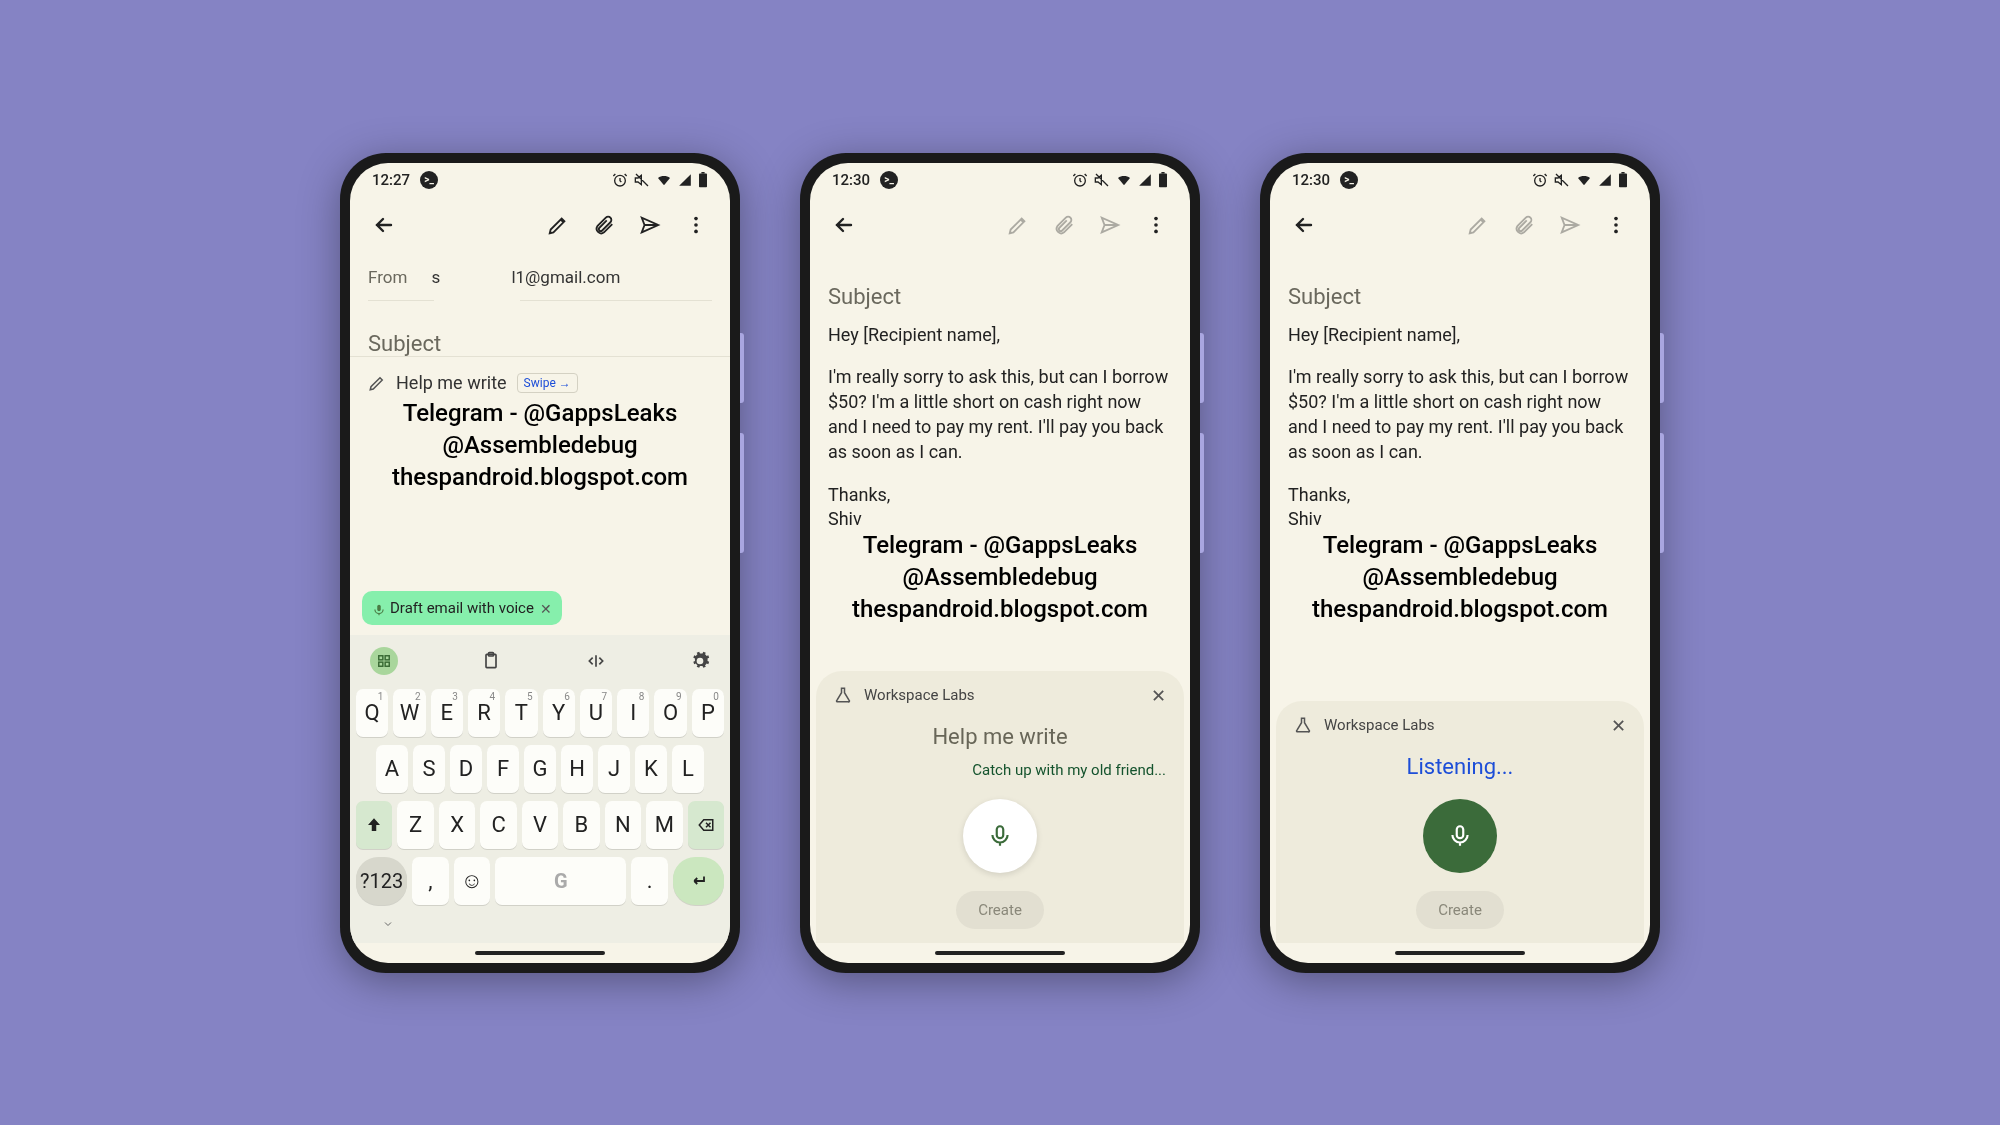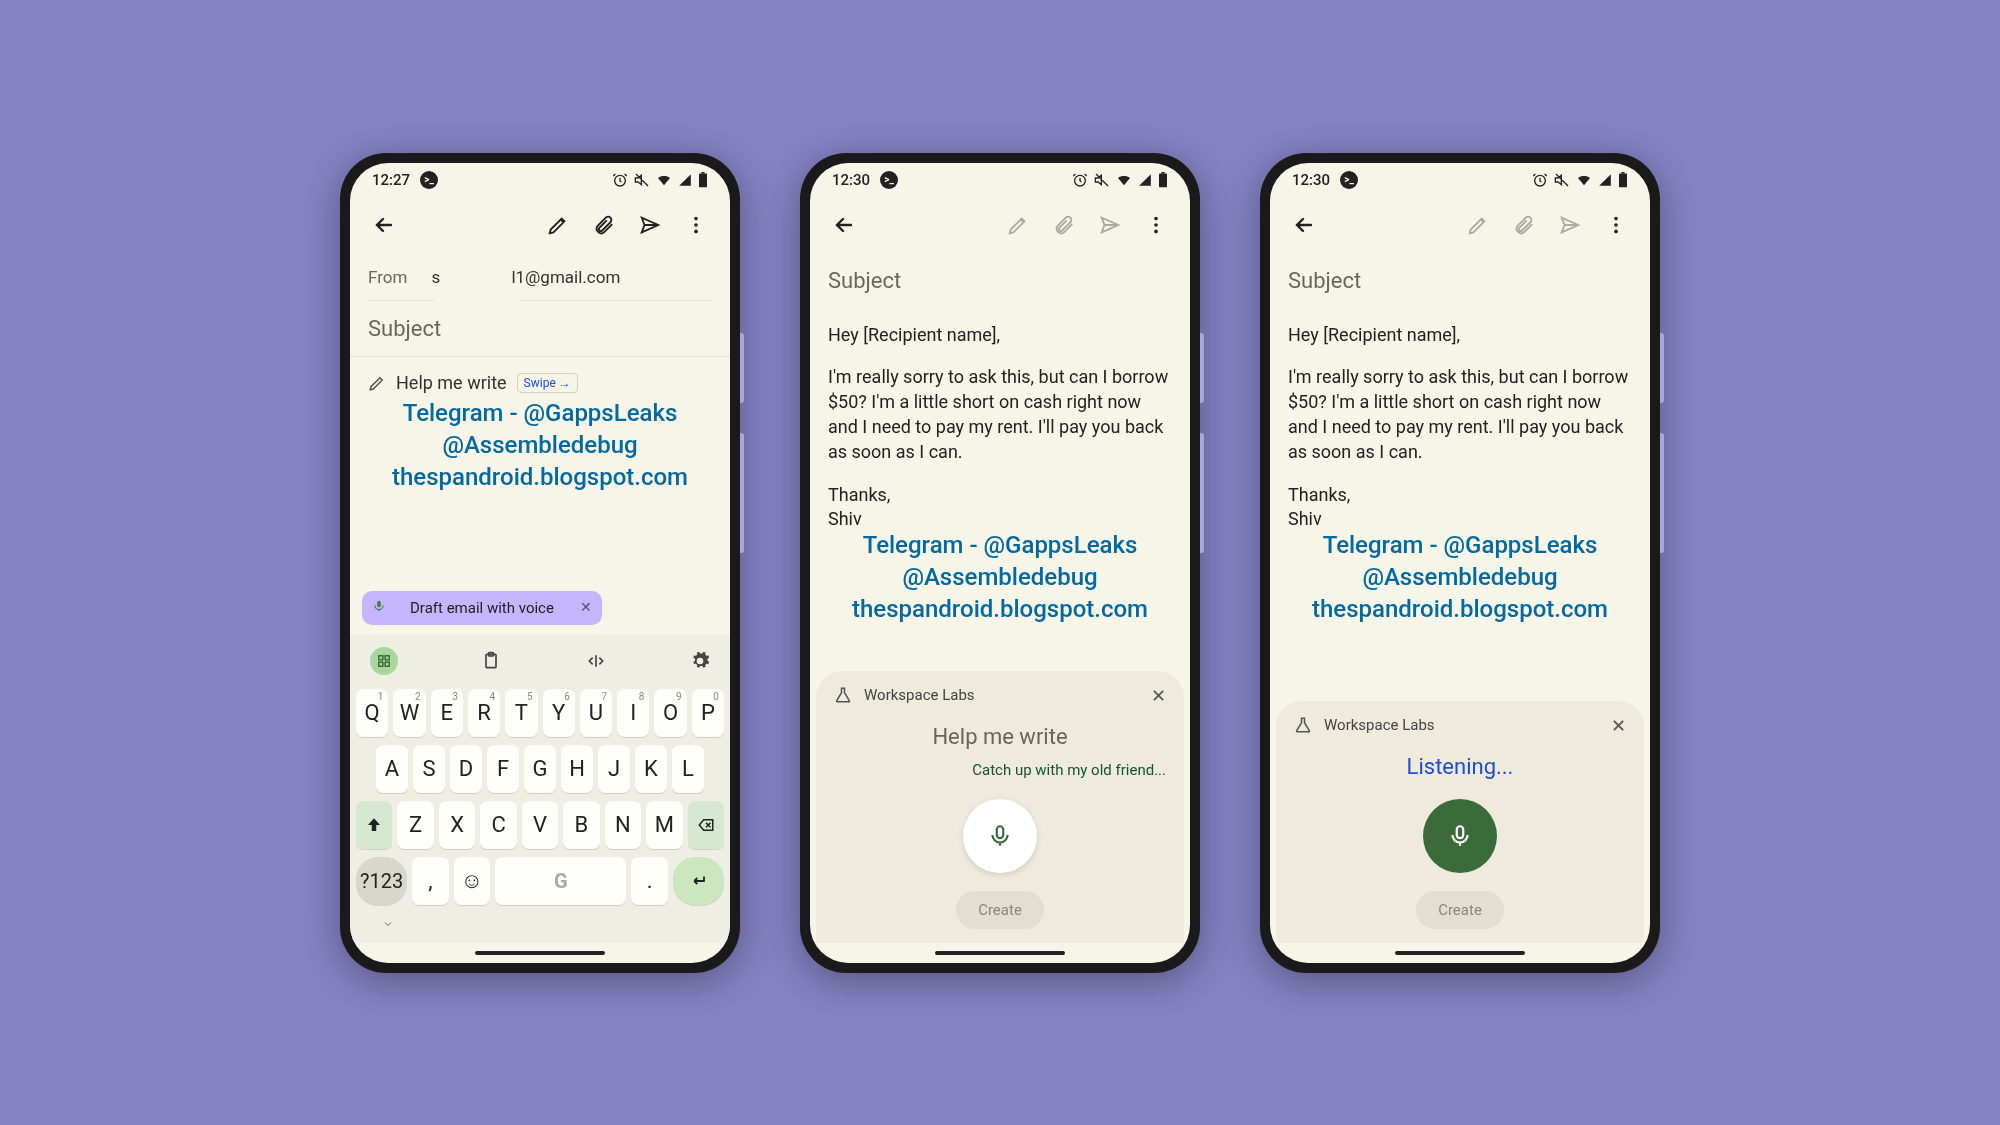--- a/index.html
+++ b/index.html
@@ -14,28 +14,28 @@
   .status-right svg{display:block}
   .dev-dot{width:18px;height:18px;background:#222;border-radius:50%;display:flex;align-items:center;justify-content:center;color:#f7f4e8;font-size:10px;font-weight:bold}
   .app-bar{height:56px;display:flex;align-items:center;padding:0 14px;gap:6px}
   .app-bar .spacer{flex:1}
   .icon-btn{width:40px;height:40px;display:flex;align-items:center;justify-content:center;border-radius:50%;color:#222}
   .icon-btn svg{display:block}
   .dim .icon-btn.fadeable{opacity:.35}
   .field-row{display:flex;align-items:center;padding:0 18px;height:48px;color:#333;font-size:17px;border-bottom:1px solid #e4e1d3}
   .field-row .label{color:#6a685d;margin-right:24px}
   .field-row .val{flex:1;color:#333}
-  .subject{padding:0 18px;height:56px;display:flex;align-items:center;font-size:22px;color:#6a685d;border-bottom:1px solid #e4e1d3}
+  .subject{padding:0 18px;height:56px;display:flex;align-items:flex-end;font-size:22px;color:#6a685d;border-bottom:1px solid #e4e1d3}
   .body-area{flex:1;padding:14px 18px 0;font-size:18px;color:#222;line-height:1.38;position:relative;overflow:hidden}
   .help-row{display:flex;align-items:center;gap:10px;color:#333;font-size:18px;margin-bottom:20px}
   .swipe-chip{font-size:12px;color:#1d4ed8;border:1px solid #d4d1c3;border-radius:4px;padding:1px 6px}
-  .watermark{position:absolute;left:0;right:0;text-align:center;font-size:24px;color:#0369a1;font-weight:500;line-height:1.35;pointer-events:none}
+  .watermark{position:absolute;left:0;right:0;text-align:center;font-size:24px;color:#000000;font-weight:500;line-height:1.35;pointer-events:none}
   .wm-a{top:40px}
   .wm-b{top:100px}
-  .voice-chip{display:inline-flex;align-items:flex-start;gap:24px;background:#c4b5fd;border-radius:10px;padding:8px 10px;font-size:15px;color:#222;margin:0 0 10px 6px;position:relative}
+  .voice-chip{display:inline-flex;align-items:flex-end;gap:4px;background:#86efac;border-radius:10px;padding:8px 10px;font-size:15px;color:#222;margin:0 0 10px 6px;position:relative}
   .voice-chip .x{font-size:14px;color:#555;margin-left:2px}
   .kb{background:#eeeee4;padding:8px 6px 8px;display:flex;flex-direction:column;gap:8px}
   .kb-top{display:flex;align-items:center;justify-content:space-between;padding:4px 14px 6px}
   .kb-grid-btn{width:28px;height:28px;background:#a9d69c;border-radius:50%;display:flex;align-items:center;justify-content:center}
   .kb-row{display:flex;gap:5px;justify-content:center}
   .key{background:#fdfdf9;border-radius:7px;height:48px;flex:1;display:flex;align-items:center;justify-content:center;font-size:22px;color:#222;position:relative;box-shadow:0 1px 0 rgba(0,0,0,.12)}
   .key .sup{position:absolute;top:2px;right:5px;font-size:10px;color:#888}
   .key.fn{background:#d6e8cf}
   .key.fn2{background:#cbe7bf}
   .key.dark{background:#d7d7cc}

